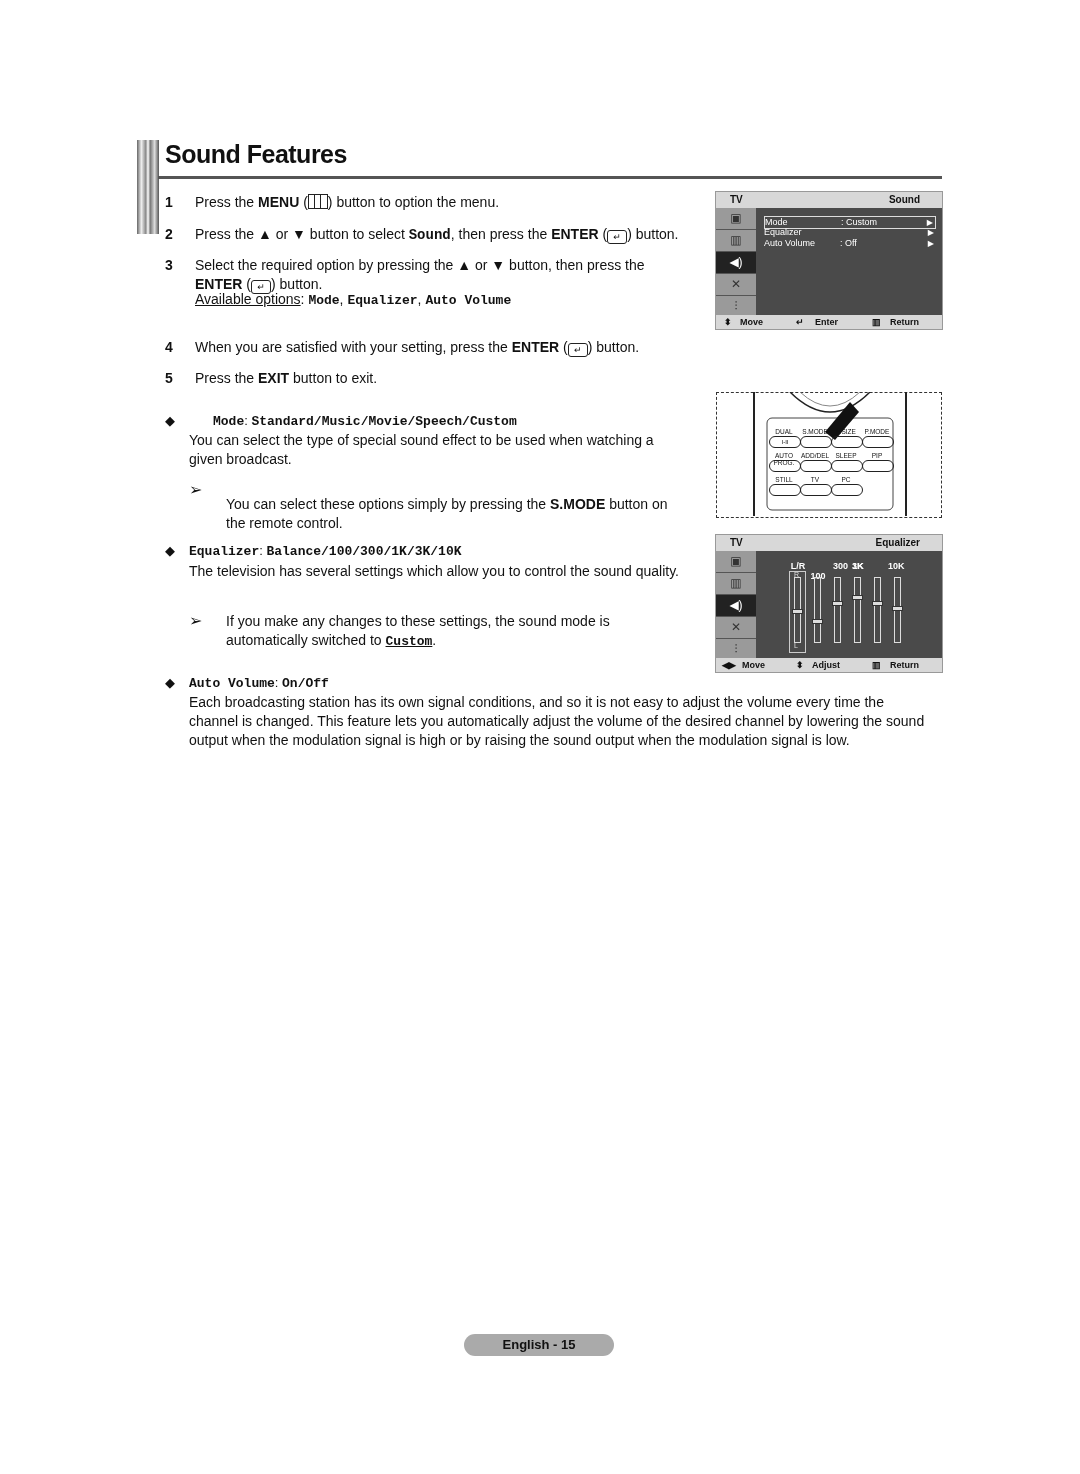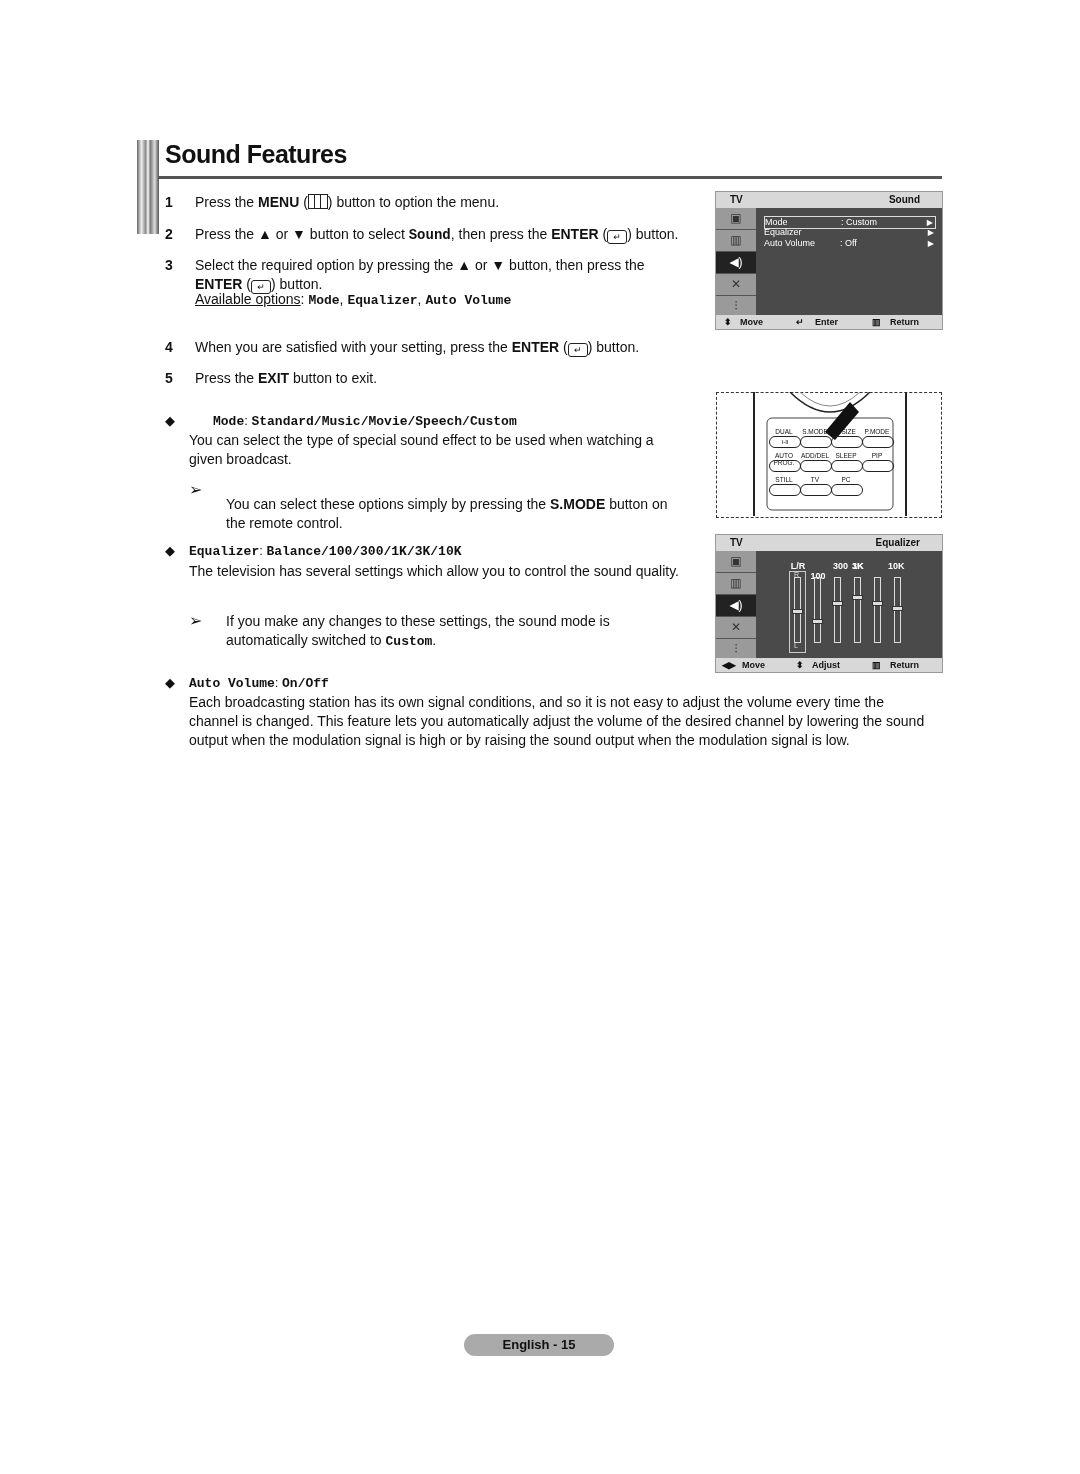--- a/index.html
+++ b/index.html
@@ -100,21 +100,21 @@
 <div class="abs para" style="left:189px;top:431px;width:500px;">You can select the type of special sound effect to be used when watching a given broadcast.</div>
 <div class="abs arrow" style="left:189px;top:480px;">➢</div>
 <div class="abs para" style="left:226px;top:495px;width:460px;"><span>You can select these options simply by pressing the </span><b>S.MODE</b><span> button on the remote control.</span></div>
 
 <div class="abs" style="left:165px;top:543px;font-size:13px;">◆</div>
 <div class="abs bullet-head" style="left:189px;top:543px;">
   <span class="mono">Equalizer</span>: <span class="mono">Balance/100/300/1K/3K/10K</span>
 </div>
 <div class="abs para" style="left:189px;top:562px;width:490px;">The television has several settings which allow you to control the sound quality.</div>
 <div class="abs arrow" style="left:189px;top:611px;">➢</div>
-<div class="abs para" style="left:226px;top:612px;width:440px;"><span>If you make any changes to these settings, the sound mode is automatically switched to </span><span class="mono" style="font-size:13px;">Custom</span><span>.</span></div>
+<div class="abs para" style="left:226px;top:612px;width:440px;"><span>If you make any changes to these settings, the sound mode is automatically switched to </span><span class="mono" style="font-size:13px;text-decoration:underline;">Custom</span><span>.</span></div>
 
 <div class="abs" style="left:165px;top:675px;font-size:13px;">◆</div>
 <div class="abs bullet-head" style="left:189px;top:675px;">
   <span class="mono">Auto Volume</span>: <span class="mono">On/Off</span>
 </div>
 <div class="abs para" style="left:189px;top:693px;width:745px;">Each broadcasting station has its own signal conditions, and so it is not easy to adjust the volume every time the channel is changed. This feature lets you automatically adjust the volume of the desired channel by lowering the sound output when the modulation signal is high or by raising the sound output when the modulation signal is low.</div>
 
 <div class="abs osd" style="left:715px;top:191px;width:226px;height:137px;">
   <div class="top">
     <span class="tv">TV</span>

